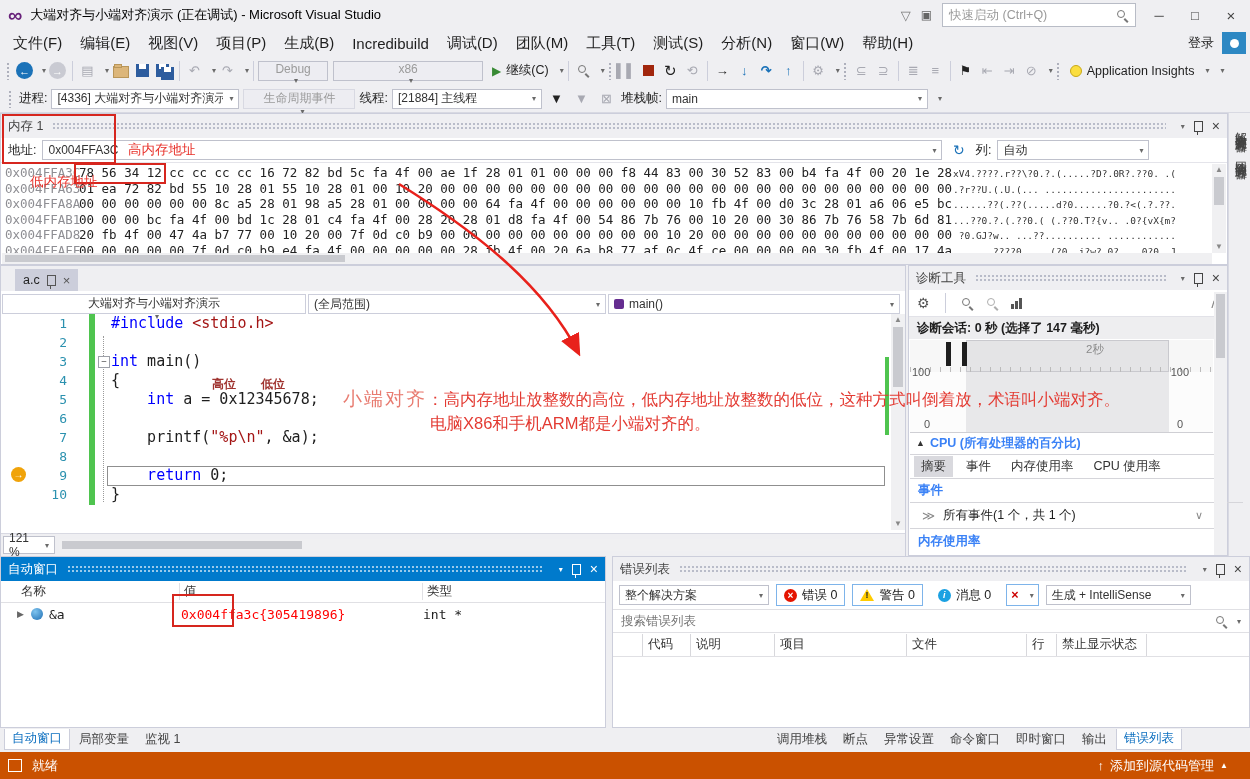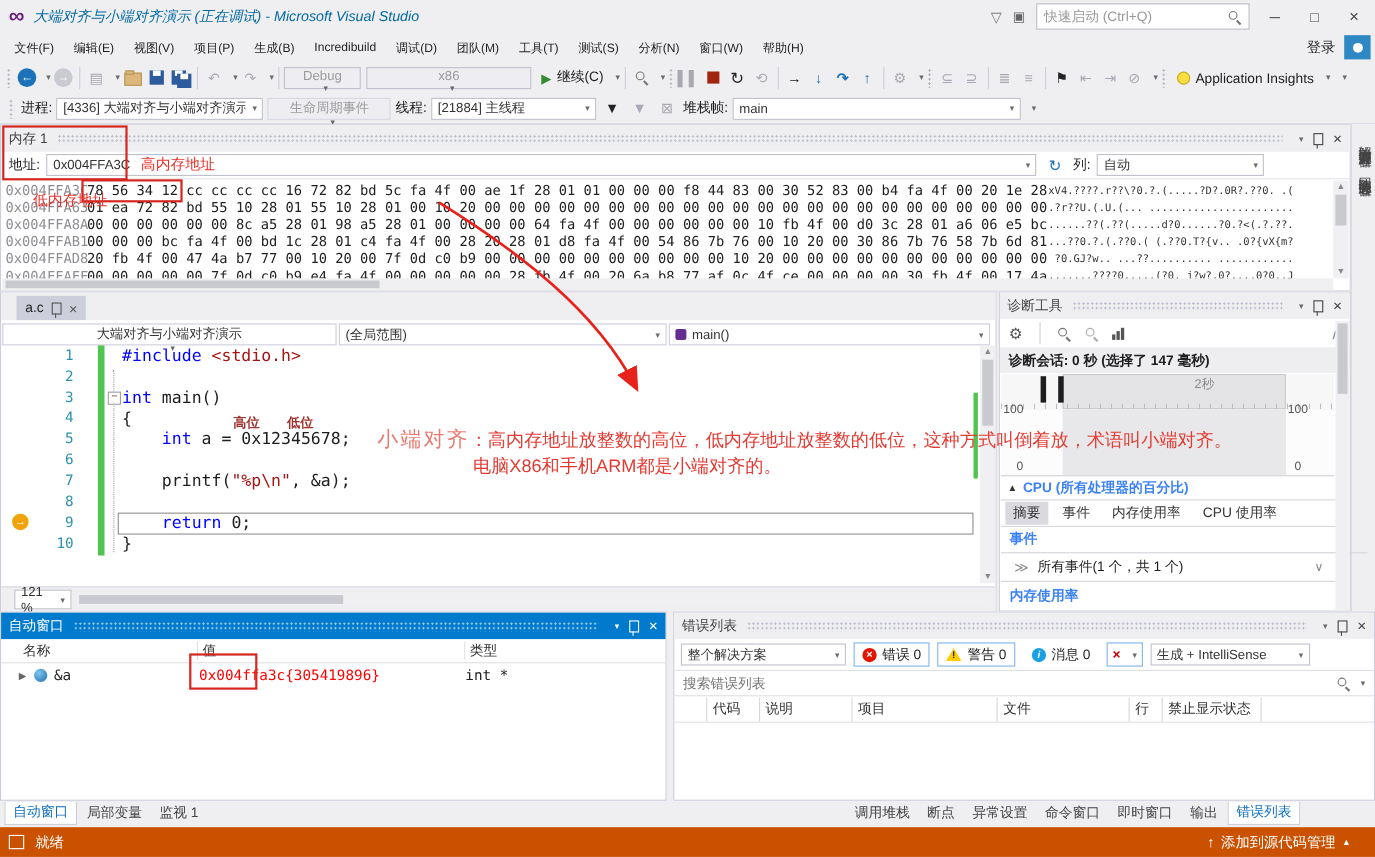--- a/index.html
+++ b/index.html
@@ -4,26 +4,26 @@
 <style>
   html,body{margin:0;padding:0;background:#d8d8d8;}
   #screen{position:relative;width:1250px;height:779px;background:#EFEFF2;overflow:hidden;
           font-family:"Liberation Sans",sans-serif;font-size:12.5px;color:#1E1E1E;}
   .abs{position:absolute;}
   .row{display:flex;align-items:center;}
   .mono{font-family:"DejaVu Sans Mono",monospace;}
   
   .titlebar{left:0;top:0;width:1250px;height:30px;display:flex;align-items:center;padding:0 6px;box-sizing:border-box;}
   .vslogo{color:#68217A;font-size:20px;font-weight:bold;margin:0 8px 0 2px;}
-  .wintitle{color:#0369a1;font-size:13px;font-style:italic;}
+  .wintitle{color:#000000;font-size:13px;}
   .titlebar .right{margin-left:auto;display:flex;align-items:center;gap:10px;}
   .quicklaunch{width:180px;height:22px;background:#fff;border:1px solid #B8BCC6;display:flex;align-items:center;justify-content:space-between;padding:0 6px;color:#9a9a9a;}
   .winbtn{width:26px;height:22px;display:flex;align-items:center;justify-content:center;color:#444;font-size:13px;}
   .menubar{left:0;top:30px;width:1250px;height:26px;display:flex;align-items:center;padding:0 4px;box-sizing:border-box;}
-  .menu-item{padding:3px 9px;color:#1E1E1E;font-size:11px;}
+  .menu-item{padding:3px 9px;color:#1E1E1E;font-size:15px;}
   .menubar .right{margin-left:auto;display:flex;align-items:center;gap:8px;}
   .avatarbox{width:24px;height:22px;background:#2D88C3;display:flex;align-items:center;justify-content:center;}
   
   .toolbar{left:0;top:56px;width:1250px;height:29px;display:flex;align-items:center;padding:0 4px;box-sizing:border-box;gap:1px;}
   .debugbar{left:0;top:85px;width:1250px;height:28px;display:flex;align-items:center;padding:0 6px;box-sizing:border-box;gap:4px;border-bottom:1px solid #D8D9E2;}
   .ibtn{min-width:21px;height:22px;display:flex;align-items:center;justify-content:center;font-size:13px;color:#1B72B8;}
   .ibtn.gray{color:#A8A9B2;}
   .sep{width:1px;height:20px;background:#CCCEDB;margin:0 3px;}
   .gripv{width:5px;height:18px;margin:0 2px;background-image:radial-gradient(#AEB0BC 0.9px,transparent 1px);background-size:4px 4px;}
   .combo{background:#fff;border:1px solid #BFC1CC;height:20px;display:flex;align-items:center;justify-content:space-between;padding:0 5px;font-size:12px;color:#333;box-sizing:border-box;}
@@ -343,21 +343,21 @@
 
     <div class="abs greenbar" style="left:884px;top:91px;width:4px;height:78px;"></div>
 
     <div class="abs sbar" style="left:890px;top:48px;width:14px;height:216px;">
       <div class="sarrow">▲</div>
       <div class="sthumb" style="margin:1px 2px;height:60px;"></div>
       <div class="sarrow abs" style="left:0;right:0;bottom:0;">▼</div>
     </div>
 
     <div class="abs row" style="left:0;top:267px;width:904px;height:22px;background:#EFEFF2;border-top:1px solid #D8D9E2;">
-      <span class="combo" style="width:52px;height:18px;margin-left:12px;">
+      <span class="combo" style="width:52px;height:18px;margin-left:2px;">
           <span>121 %</span>
           <span class="arr">▾</span>
         </span>
       <div class="sbar" style="flex:1;height:12px;margin:0 4px;">
         <div class="sthumb" style="height:8px;width:240px;margin:2px 3px;"></div>
       </div>
     </div>
   </div>
 
   <div class="pane" style="left:908px;top:265px;width:320px;height:291px;">

